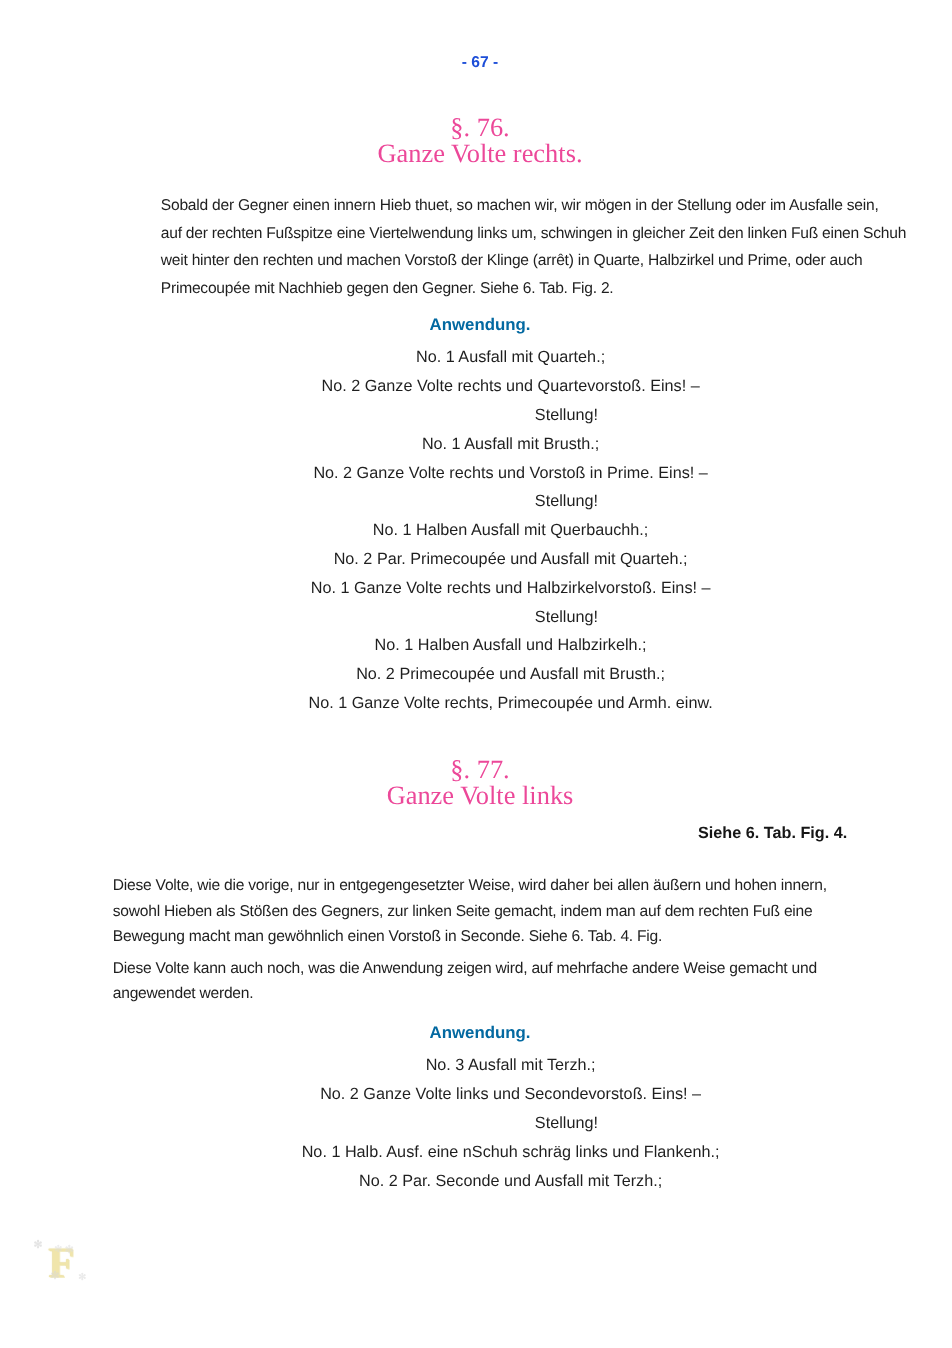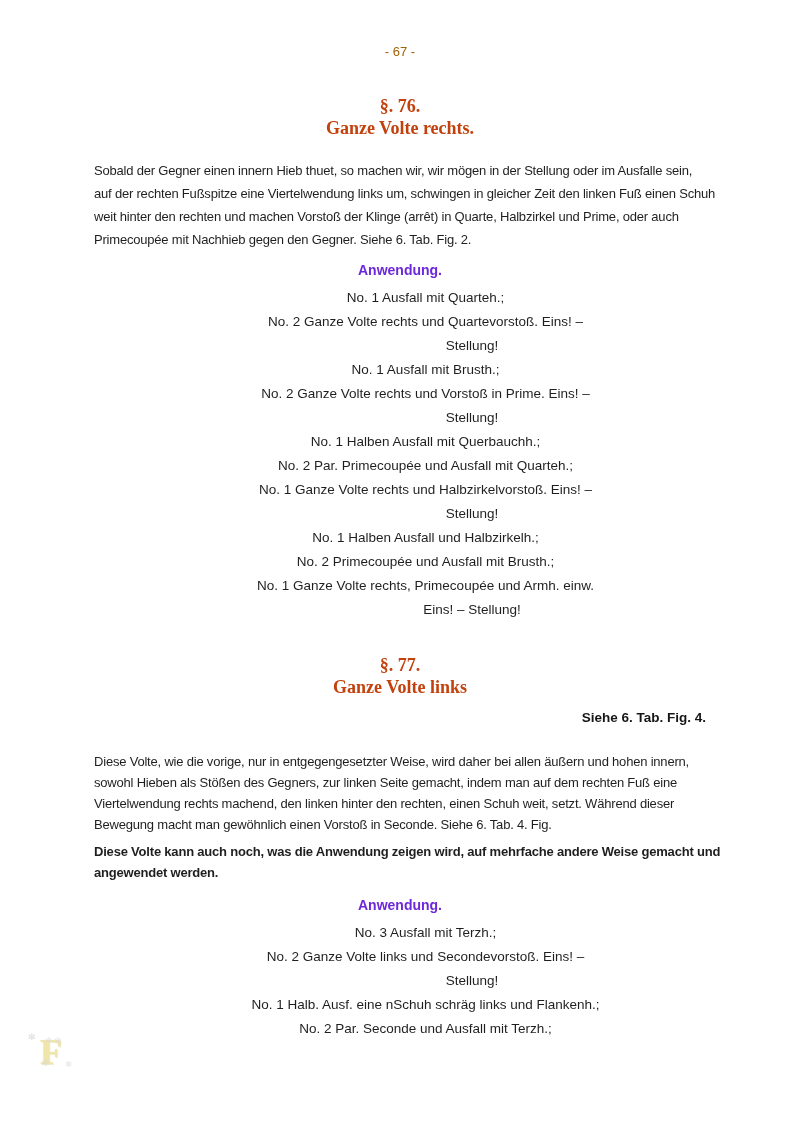--- a/index.html
+++ b/index.html
@@ -16,47 +16,48 @@
     position: absolute;
     left: 94px;
     top: 0;
     width: 612px;
   }
   .page-number {
     margin-top: 44px;
     text-align: center;
     font-size: 13px;
     line-height: 15px;
-    color: #a16207;
+    color: #1d4ed8;
+    font-weight: bold;
   }
   .section-head {
     text-align: center;
     font-family: "Liberation Serif", serif;
-    font-weight: 700;
-    font-size: 18px;
+    font-weight: 400;
+    font-size: 22px;
     line-height: 22px;
-    color: #c2410c;
+    color: #ec4899;
   }
   .sh-76 { margin-top: 36px; }
   .sh-77 { margin-top: 32px; }
   .para {
     font-size: 13px;
     letter-spacing: -0.2px;
     white-space: nowrap;
   }
   .para div { white-space: nowrap; }
-  .para-1 { margin-top: 20px; line-height: 23px; }
+  .para-1 { margin-top: 20px; line-height: 23px; margin-left: 40px; }
   .para-2 { margin-top: 25px; line-height: 21px; }
-  .para-3 { margin-top: 6px;  line-height: 21px; font-weight: bold; }
+  .para-3 { margin-top: 6px;  line-height: 21px; }
   .center-bold {
     text-align: center;
     font-weight: 700;
     font-size: 14px;
     line-height: 17px;
-    color: #6d28d9;
+    color: #0369a1;
   }
   .anw-76 { margin-top: 11px; }
   .anw-77 { margin-top: 14px; }
   .fig-ref {
     margin-top: 12px;
     text-align: right;
     font-weight: 700;
     font-size: 13.5px;
     line-height: 16px;
     color: #161616;
@@ -131,34 +132,32 @@
       <div class="ex-line">No. 1 Ausfall mit Brusth.;</div>
       <div class="ex-line">No. 2 Ganze Volte rechts und Vorstoß in Prime. Eins! –</div>
       <div class="ex-line response">Stellung!</div>
       <div class="ex-line">No. 1 Halben Ausfall mit Querbauchh.;</div>
       <div class="ex-line">No. 2 Par. Primecoupée und Ausfall mit Quarteh.;</div>
       <div class="ex-line">No. 1 Ganze Volte rechts und Halbzirkelvorstoß. Eins! –</div>
       <div class="ex-line response">Stellung!</div>
       <div class="ex-line">No. 1 Halben Ausfall und Halbzirkelh.;</div>
       <div class="ex-line">No. 2 Primecoupée und Ausfall mit Brusth.;</div>
       <div class="ex-line">No. 1 Ganze Volte rechts, Primecoupée und Armh. einw.</div>
-      <div class="ex-line response">Eins! – Stellung!</div>
     </div>
 
     <div class="section-head sh-77">
       <div>§. 77.</div>
       <div>Ganze Volte links</div>
     </div>
 
     <div class="fig-ref">Siehe 6. Tab. Fig. 4.</div>
 
     <div class="para para-2">
       <div>Diese Volte, wie die vorige, nur in entgegengesetzter Weise, wird daher bei allen äußern und hohen innern,</div>
       <div>sowohl Hieben als Stößen des Gegners, zur linken Seite gemacht, indem man auf dem rechten Fuß eine</div>
-      <div>Viertelwendung rechts machend, den linken hinter den rechten, einen Schuh weit, setzt. Während dieser</div>
       <div>Bewegung macht man gewöhnlich einen Vorstoß in Seconde. Siehe 6. Tab. 4. Fig.</div>
     </div>
 
     <div class="para para-3">
       <div>Diese Volte kann auch noch, was die Anwendung zeigen wird, auf mehrfache andere Weise gemacht und</div>
       <div>angewendet werden.</div>
     </div>
 
     <div class="center-bold anw-77">Anwendung.</div>
 

